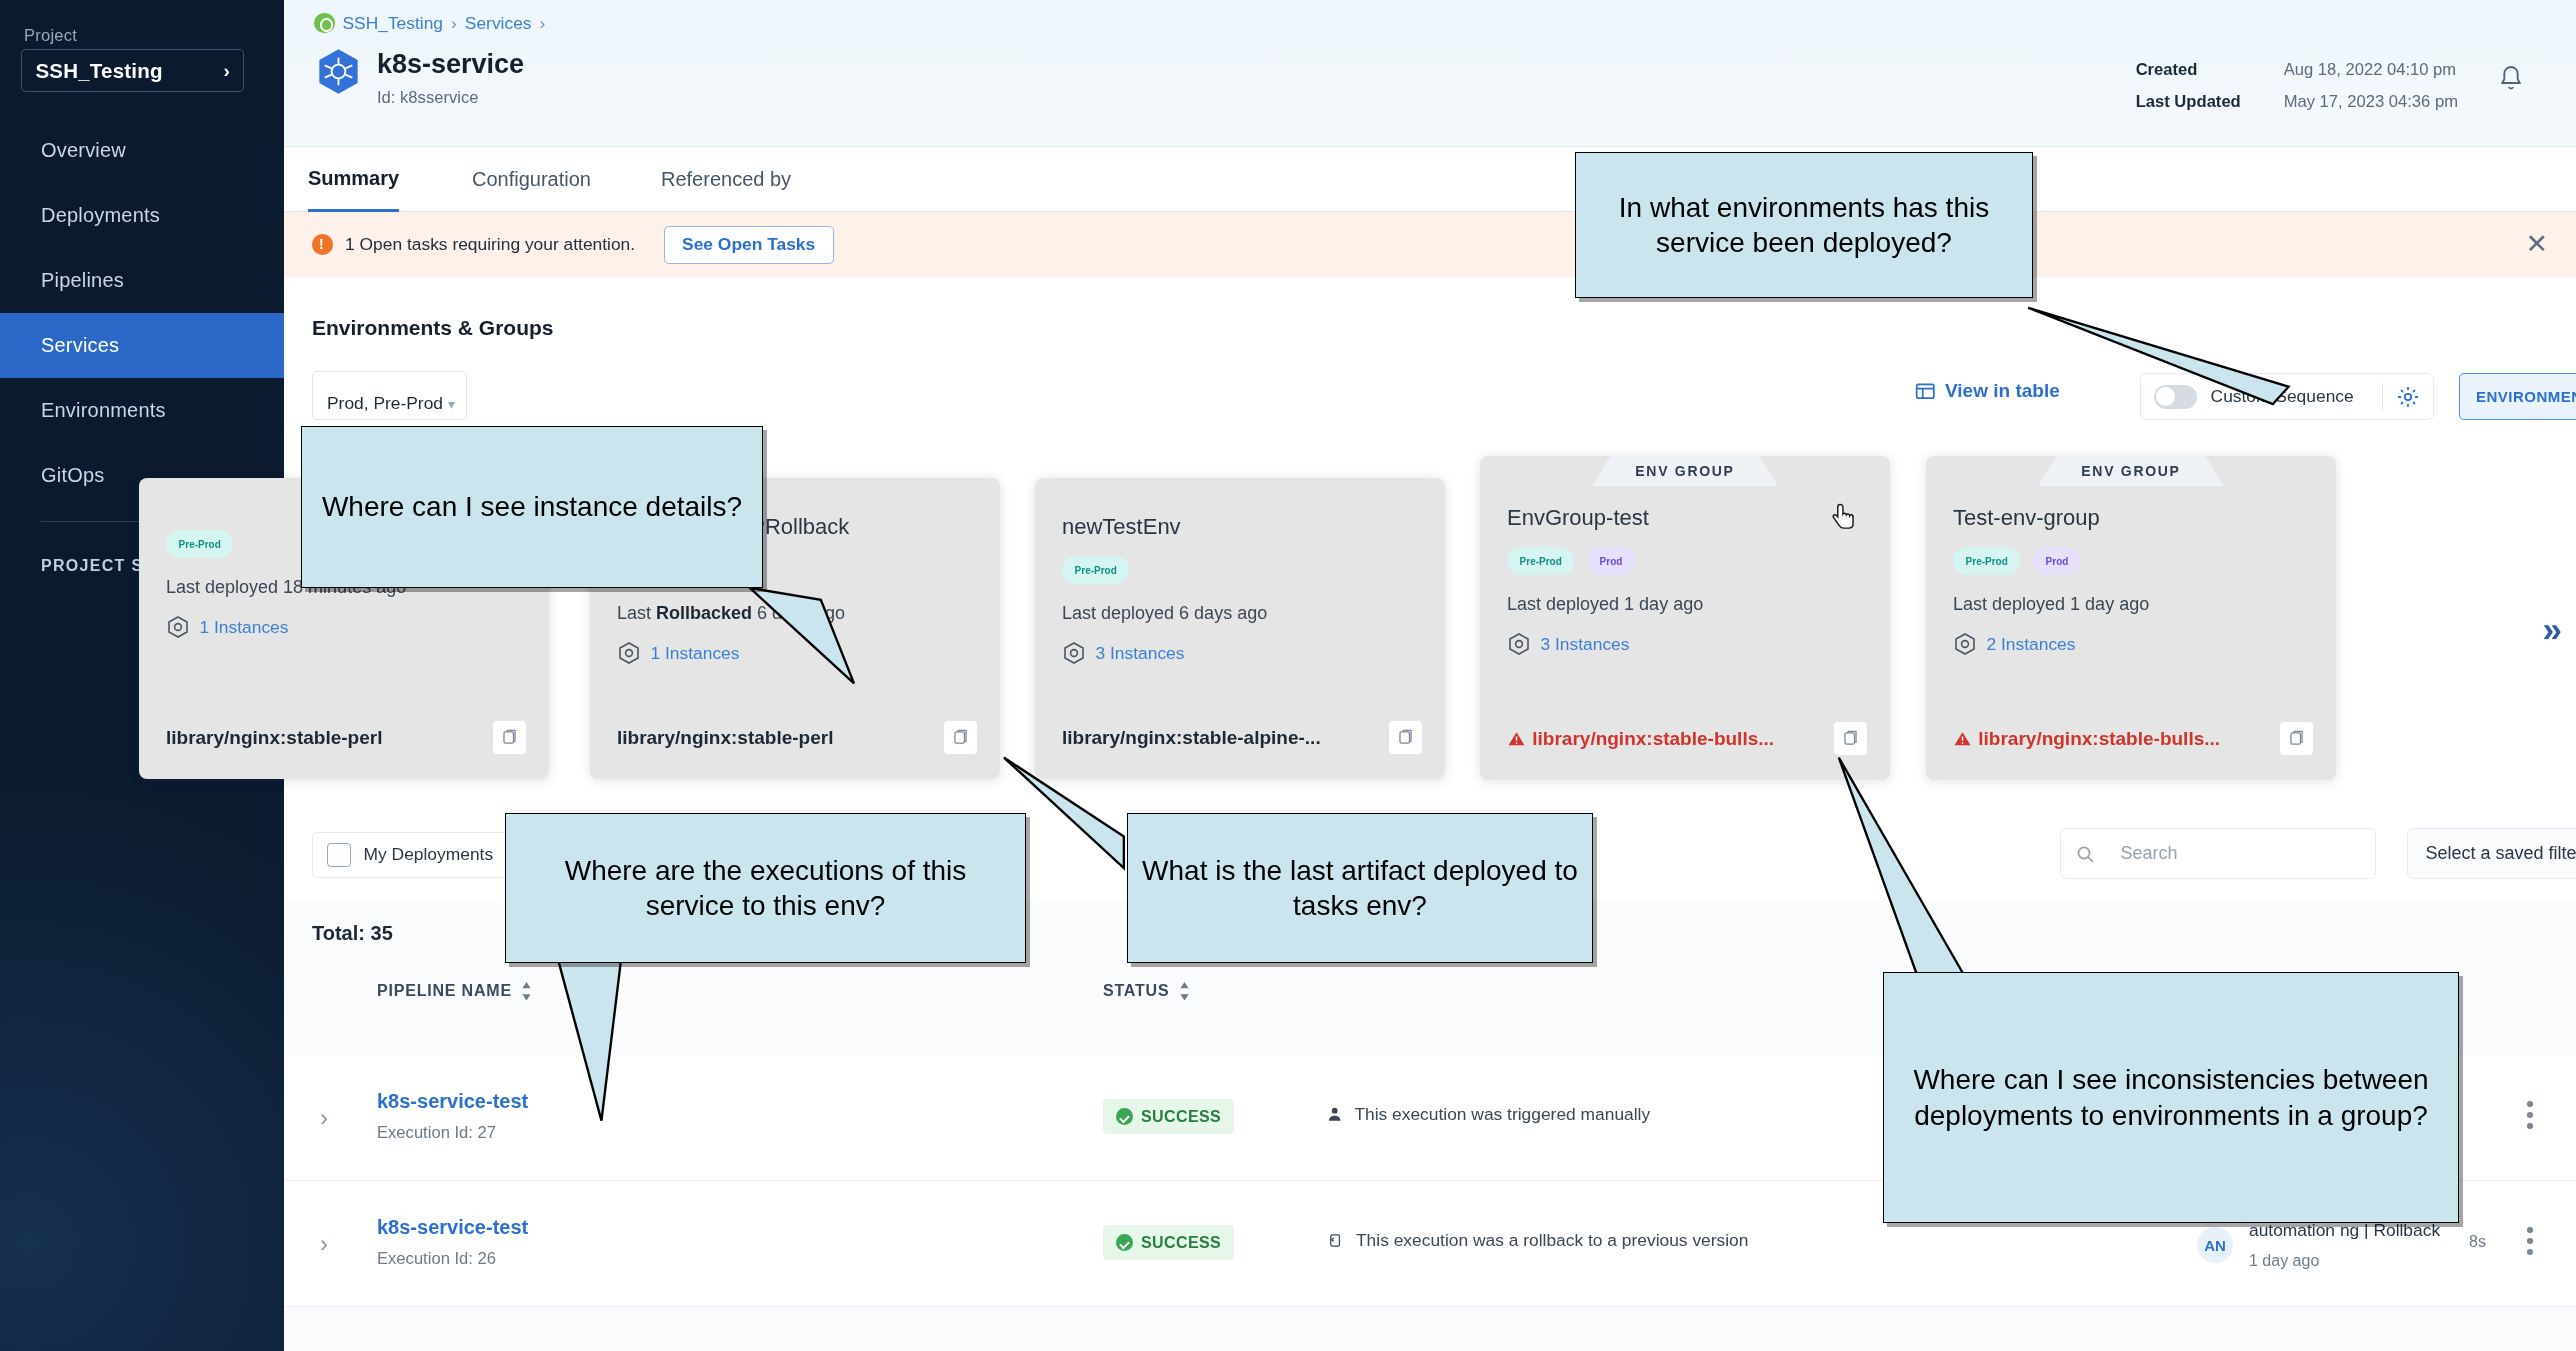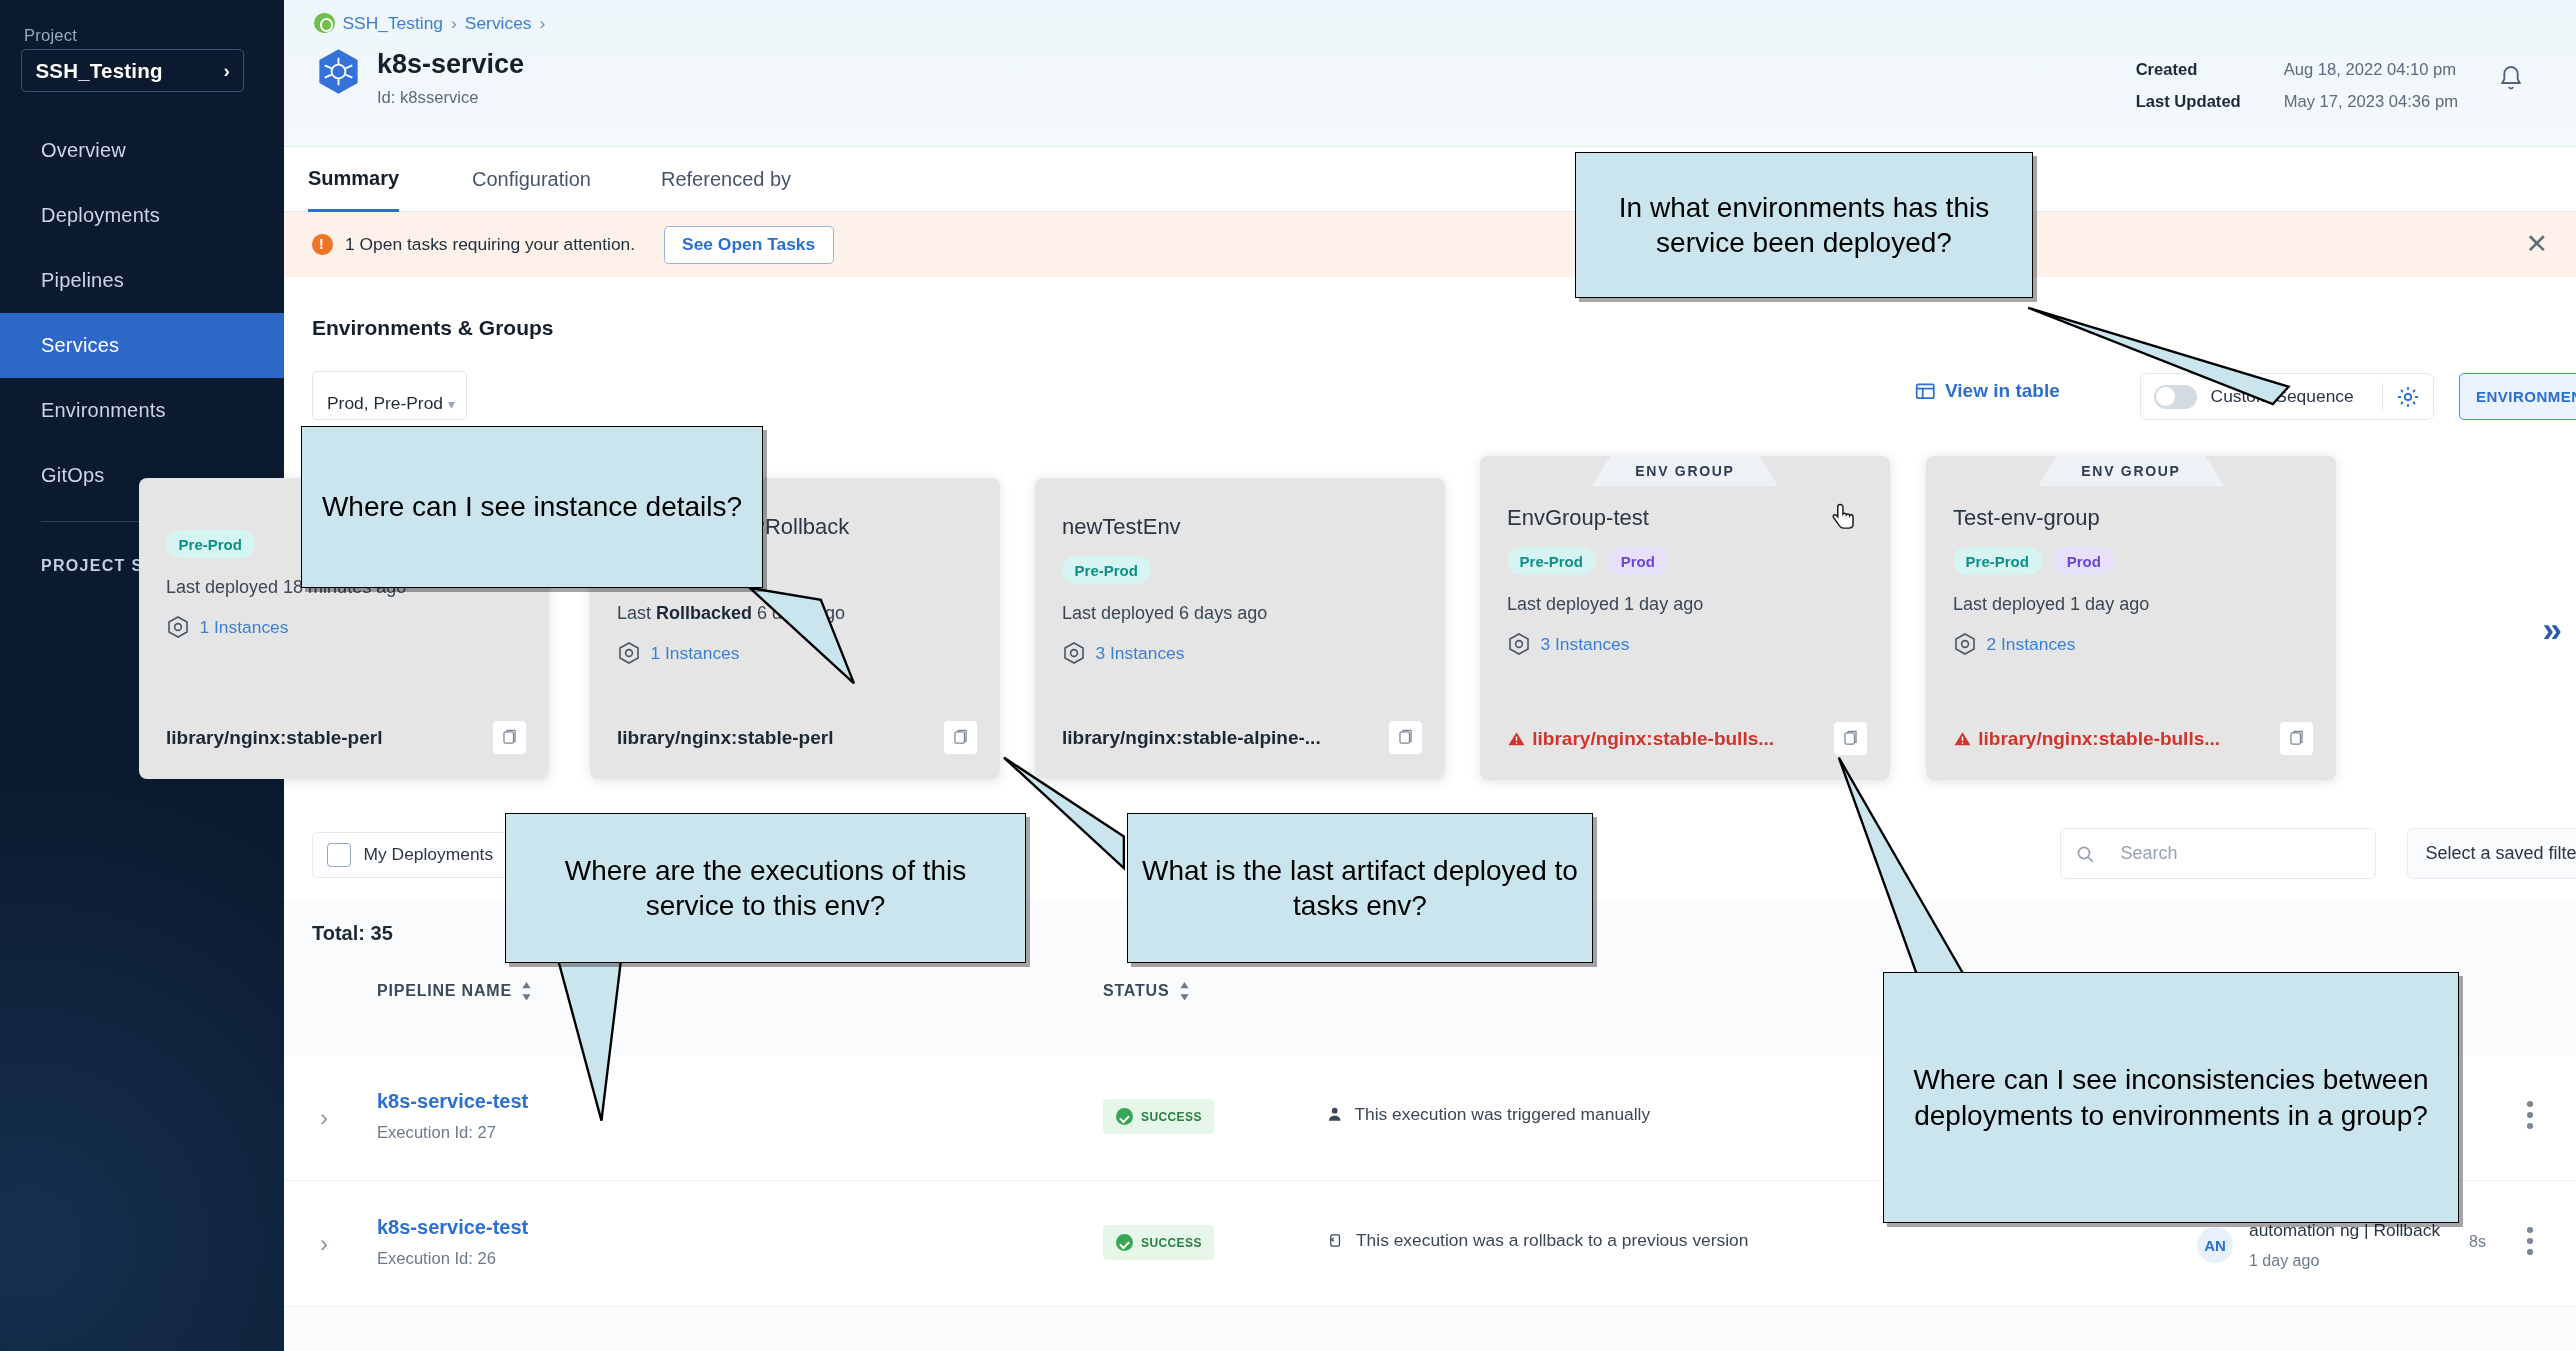--- a/index.html
+++ b/index.html
@@ -139,21 +139,21 @@
     position: absolute; left: 50%; transform: translateX(-50%); top: 0;
     width: 186px; height: 30px; background: #eef1f6;
     display: flex; align-items: center; justify-content: center;
     font-size: 14px; letter-spacing: 1.7px; font-weight: bold; color: #2d3c50;
     clip-path: polygon(10% 0, 90% 0, 100% 100%, 0% 100%);
   }
   .card-body { position: absolute; left: 0; top: 0; width: 100%; height: 100%; padding: 36px 27px 0 27px; }
   .card.group .card-body { padding-top: 49px; }
   .card-name { font-size: 22px; color: #2a3645; margin-bottom: 16px; }
   .chips { display: flex; gap: 12.6px; margin-bottom: 19px; }
-  .chip { height: 28px; padding: 0 12.6px; border-radius: 14px; display: flex; align-items: center; font-size: 15px; font-weight: bold; }
+  .chip { height: 28px; padding: 0 12.6px; border-radius: 14px; display: flex; align-items: center; font-size: 10px; font-weight: bold; }
   .chip.preprod { background: #d6f5f2; color: #0f8f86; }
   .chip.prod { background: #e7e0fb; color: #6b46d6; }
   .card-deployed { font-size: 18px; color: #3a4756; margin-bottom: 17.4px; }
   .card-deployed b { font-weight: bold; color: #1b2836; }
   .instances { display: flex; align-items: center; gap: 9.5px; margin-bottom: 32px; }
   .hex-icon { width: 24px; height: 24px; }
   .instances span { font-size: 17.4px; color: #3b7fd4; cursor: pointer; }
   .artifact-row {
     position: absolute; left: 27px; right: 22px; bottom: 24px;
     display: flex; align-items: center; justify-content: space-between;
@@ -208,21 +208,21 @@
   }
   .row-chev { position: absolute; left: 36px; top: 51px; font-size: 24px; color: #8b97a6; cursor: pointer; line-height: 24px; }
   .pipe-name { position: absolute; left: 93px; top: 35px; font-size: 20px; font-weight: bold; color: #2b6fd0; cursor: pointer; }
   .exec-id { position: absolute; left: 93px; top: 68px; font-size: 16.6px; color: #6c7a8a; }
   .status-badge {
     position: absolute; left: 819px; top: 44px; height: 35px; padding: 0 12.6px;
     background: #e6f7ea; border-radius: 4px; display: flex; align-items: center; gap: 8px;
   }
   .status-badge .dot { width: 17.4px; height: 17.4px; border-radius: 50%; background: #3aa655; position: relative; }
   .status-badge .dot::after { content:""; position:absolute; left:4px; top:7px; width:7px; height:4px; border-left:2px solid #fff; border-bottom:2px solid #fff; transform: rotate(-45deg); }
-  .status-badge span { font-size: 12px; font-weight: bold; letter-spacing: 0.4px; color: #268041; }
+  .status-badge span { font-size: 16px; font-weight: bold; letter-spacing: 0.4px; color: #268041; }
   .trigger-cell { position: absolute; left: 1042px; top: 49px; display: flex; align-items: center; gap: 11px; font-size: 17.4px; color: #3a4756; }
   .person-ico { width: 17.4px; height: 20.5px; }
   .rollback-ico { width: 19px; height: 19px; }
   .avatar {
     position: absolute; left: 1913px; top: 46px; width: 36px; height: 36px; border-radius: 50%;
     background: #e8f0fb; color: #2b6fd0; font-size: 15px; font-weight: bold;
     display: flex; align-items: center; justify-content: center;
   }
   .trig-name { position: absolute; left: 1965px; top: 39px; font-size: 17.4px; color: #2a3645; }
   .trig-when { position: absolute; left: 1965px; top: 71px; font-size: 16px; color: #6c7a8a; }

